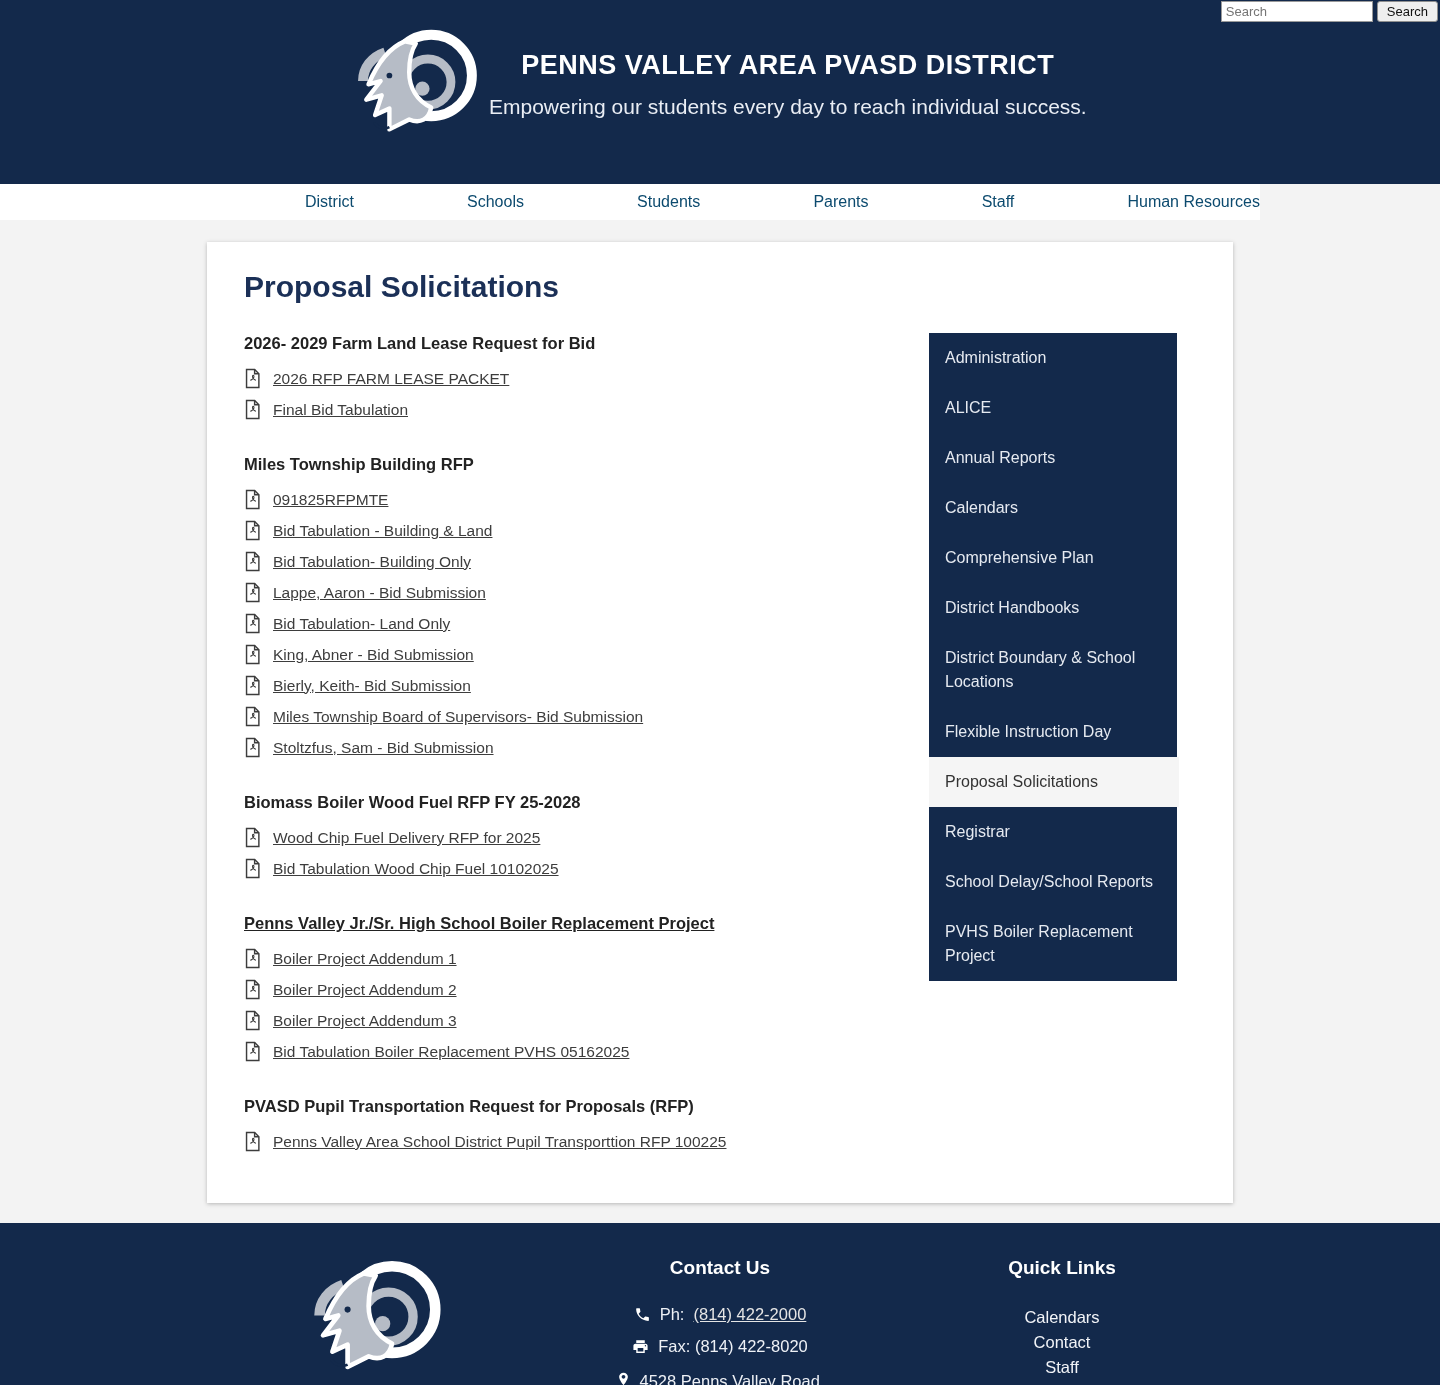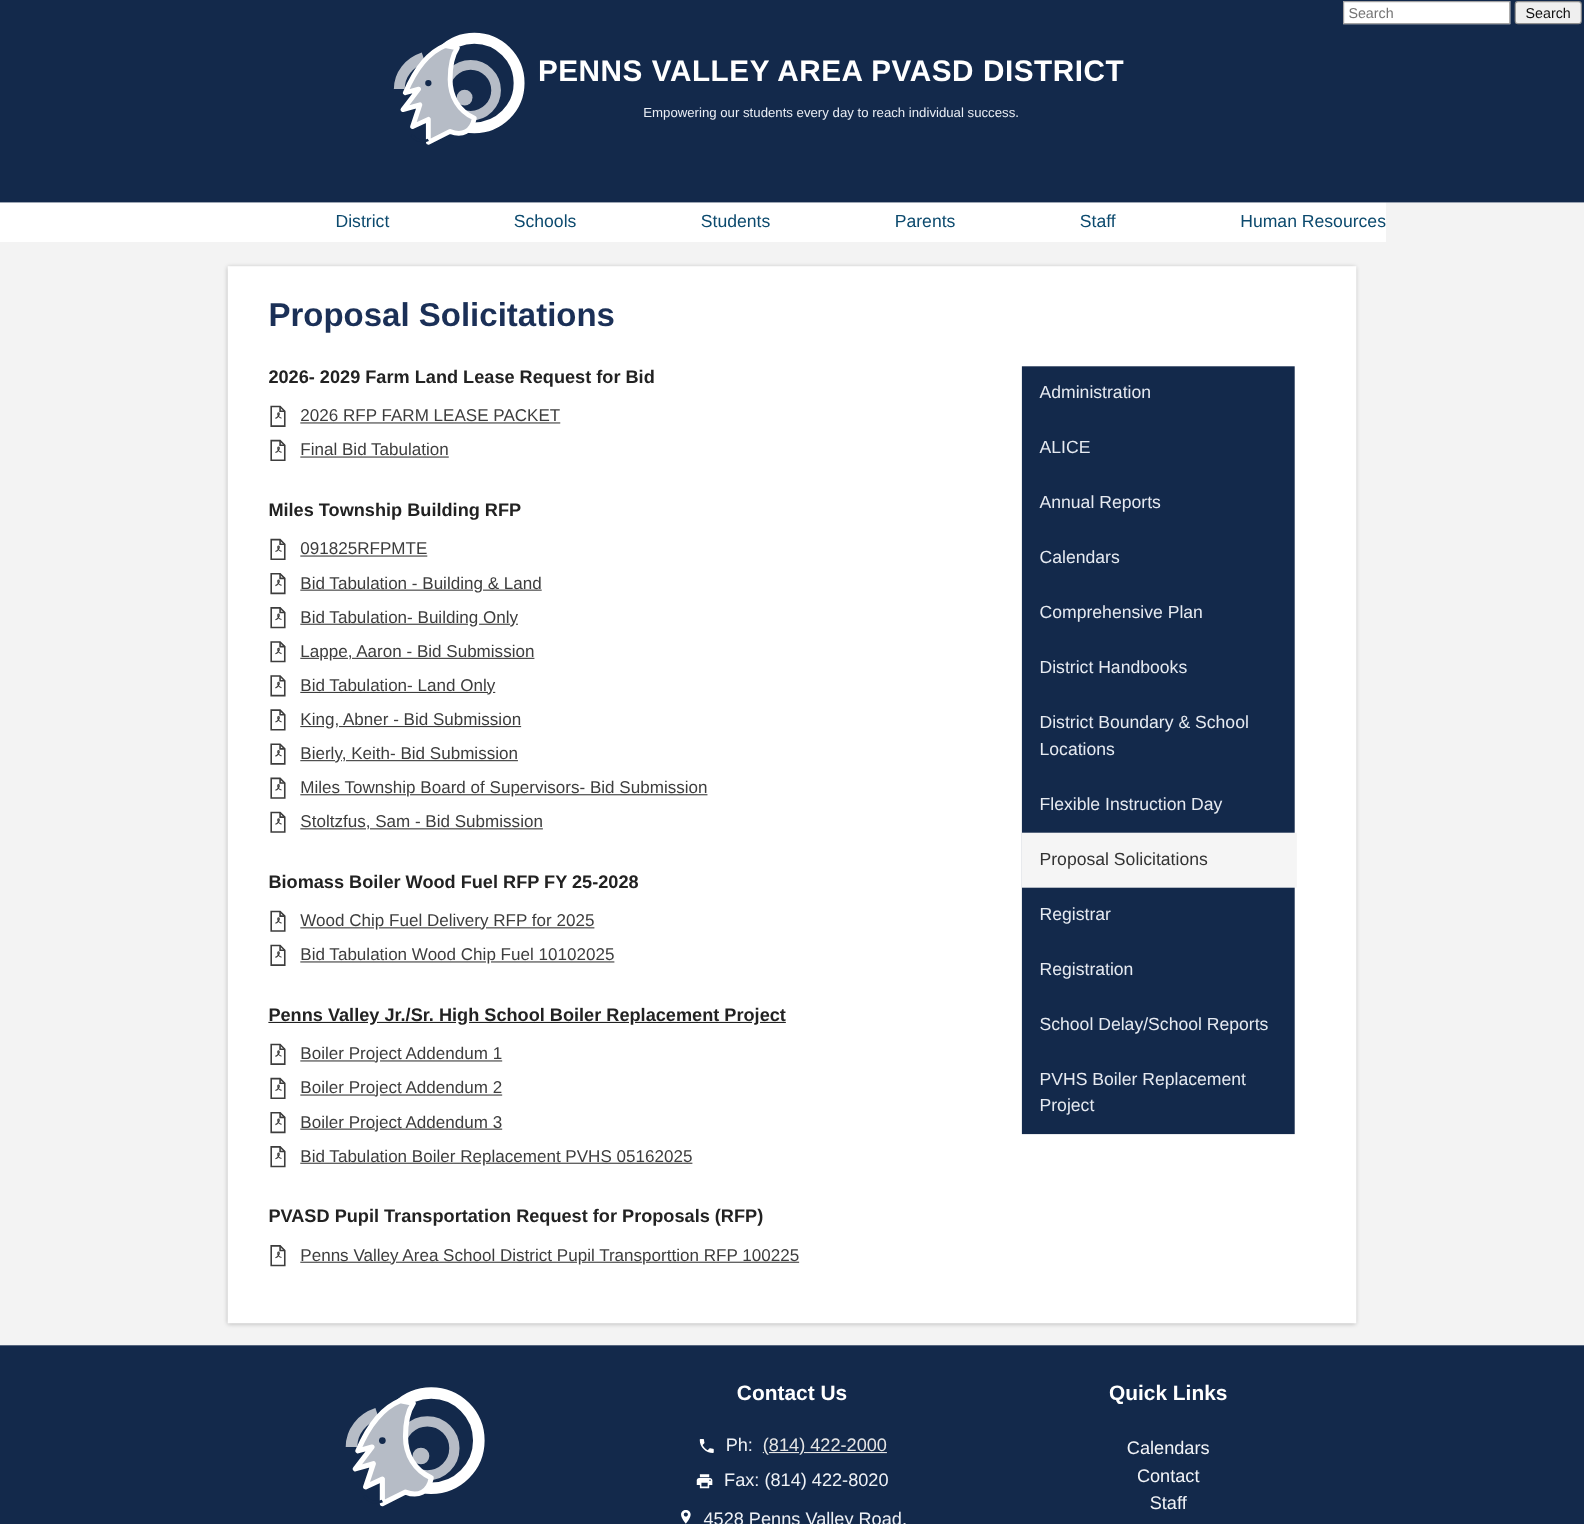--- a/index.html
+++ b/index.html
@@ -40,21 +40,21 @@
   }
   .branding {
     position:absolute; left:489px; top:50px;
     text-align:center;
   }
   .branding h1 {
     color:#fff; font-size:27px; font-weight:700; letter-spacing:0.5px;
     white-space:nowrap;
   }
   .branding .tagline {
-    margin-top:14px; color:#e9edf4; font-size:12px; font-weight:400;
+    margin-top:14px; color:#e9edf4; font-size:21px; font-weight:400;
   }
 
   
   .main-nav {
     height:36px; background:#fff;
     display:flex; justify-content:space-between; align-items:center;
     padding-left:305px; width:1260px;
   }
   .nav-link {
     font-size:16px; color:#0c4a6e; text-decoration:none; cursor:pointer;
@@ -329,21 +329,20 @@
           <a class="side-item">Administration</a>
           <a class="side-item">ALICE</a>
           <a class="side-item">Annual Reports</a>
           <a class="side-item">Calendars</a>
           <a class="side-item">Comprehensive Plan</a>
           <a class="side-item">District Handbooks</a>
           <a class="side-item">District Boundary &amp; School Locations</a>
           <a class="side-item">Flexible Instruction Day</a>
           <a class="side-item active">Proposal Solicitations</a>
           <a class="side-item">Registrar</a>
-          <a class="side-item">Registration</a>
           <a class="side-item">School Delay/School Reports</a>
           <a class="side-item">PVHS Boiler Replacement Project</a>
         </aside>
     </main>
   </div>
 
   <footer class="site-footer">
     <div class="footer-cols">
       <div class="footer-col footer-logo">
         <svg viewBox="0 0 120 130">

